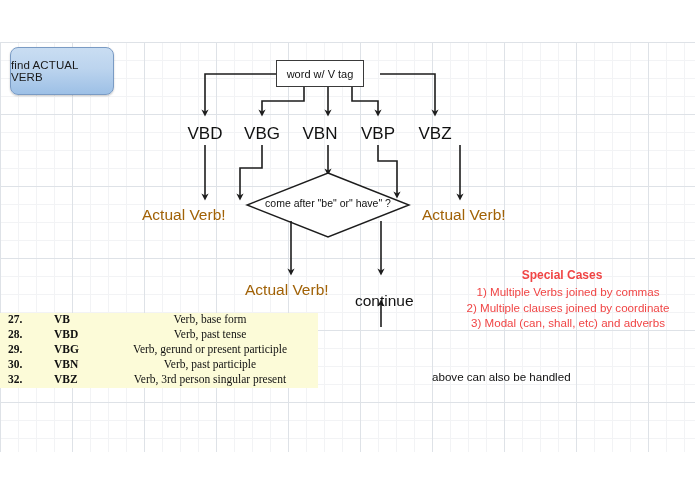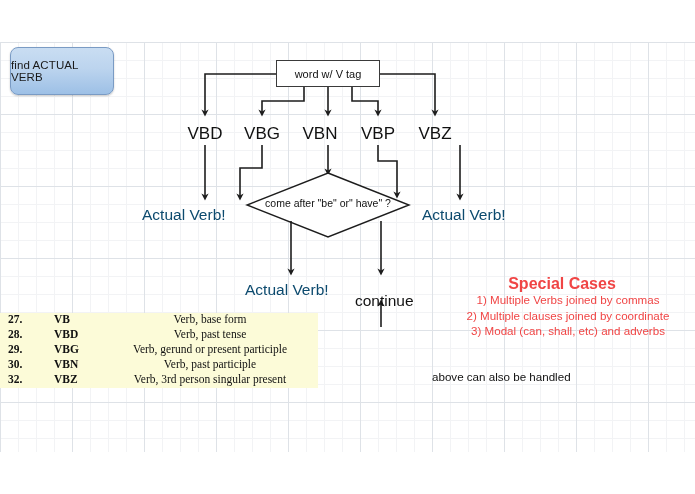--- a/index.html
+++ b/index.html
@@ -45,57 +45,57 @@
     border-radius:8px;
     background:linear-gradient(to bottom,#c9ddf2 0%,#bcd4ee 45%,#9dc0e6 100%);
     box-shadow:0 1px 2px rgba(0,0,0,.22);
     display:flex;align-items:center;justify-content:center;
     font-size:11.5px; color:#1a1a1a;
     letter-spacing:.1px;
   }
 
   
   #word-box{
-    left:276px; top:60px; width:104px; height:27px;
+    left:276px; top:60px; width:88px; height:27px;
     box-sizing:border-box;
     border:1px solid #3a3a3a;
     background:#ffffff;
     display:flex;align-items:center;justify-content:center;
     font-size:11px;color:#111;
   }
 
   
   .tag-label{
     font-size:17px;color:#111;
     text-align:center;width:60px;
     font-family:"Liberation Sans", sans-serif;
   }
   #tag-vbd{left:175px;top:124px;}
   #tag-vbg{left:232px;top:124px;}
   #tag-vbn{left:290px;top:124px;}
   #tag-vbp{left:348px;top:124px;}
   #tag-vbz{left:405px;top:124px;}
 
   
-  .verb-label{font-size:15.5px;color:#0c4a6e;white-space:nowrap;}
+  .verb-label{font-size:15.5px;color:#a16207;white-space:nowrap;}
   #actual-verb-left{left:142px;top:206px;}
   #actual-verb-right{left:422px;top:206px;}
   #actual-verb-bottom{left:245px;top:281px;}
   #continue-label{left:355px;top:292px;font-size:15.5px;color:#111;}
 
   
   #wires{position:absolute;left:0;top:0;width:695px;height:494px;}
 
   
   #special-cases{
     left:432px; top:268px; width:260px;
     color:#f04545; text-align:center;
     font-size:11.6px; line-height:15.4px;
   }
-  #special-cases .sc-title{font-weight:bold;font-size:16px;display:block;margin-bottom:1px;margin-top:8px;}
+  #special-cases .sc-title{font-weight:bold;font-size:12px;display:block;margin-bottom:1px;}
   #special-cases .sc-line{display:block;margin-left:12px;}
   #note-line{
     left:432px; top:370px; width:260px;
     text-align:left; font-size:11.6px; color:#111;
   }
 
   
   #tag-table{
     left:0px; top:313px; width:318px;
     border-collapse:collapse;

